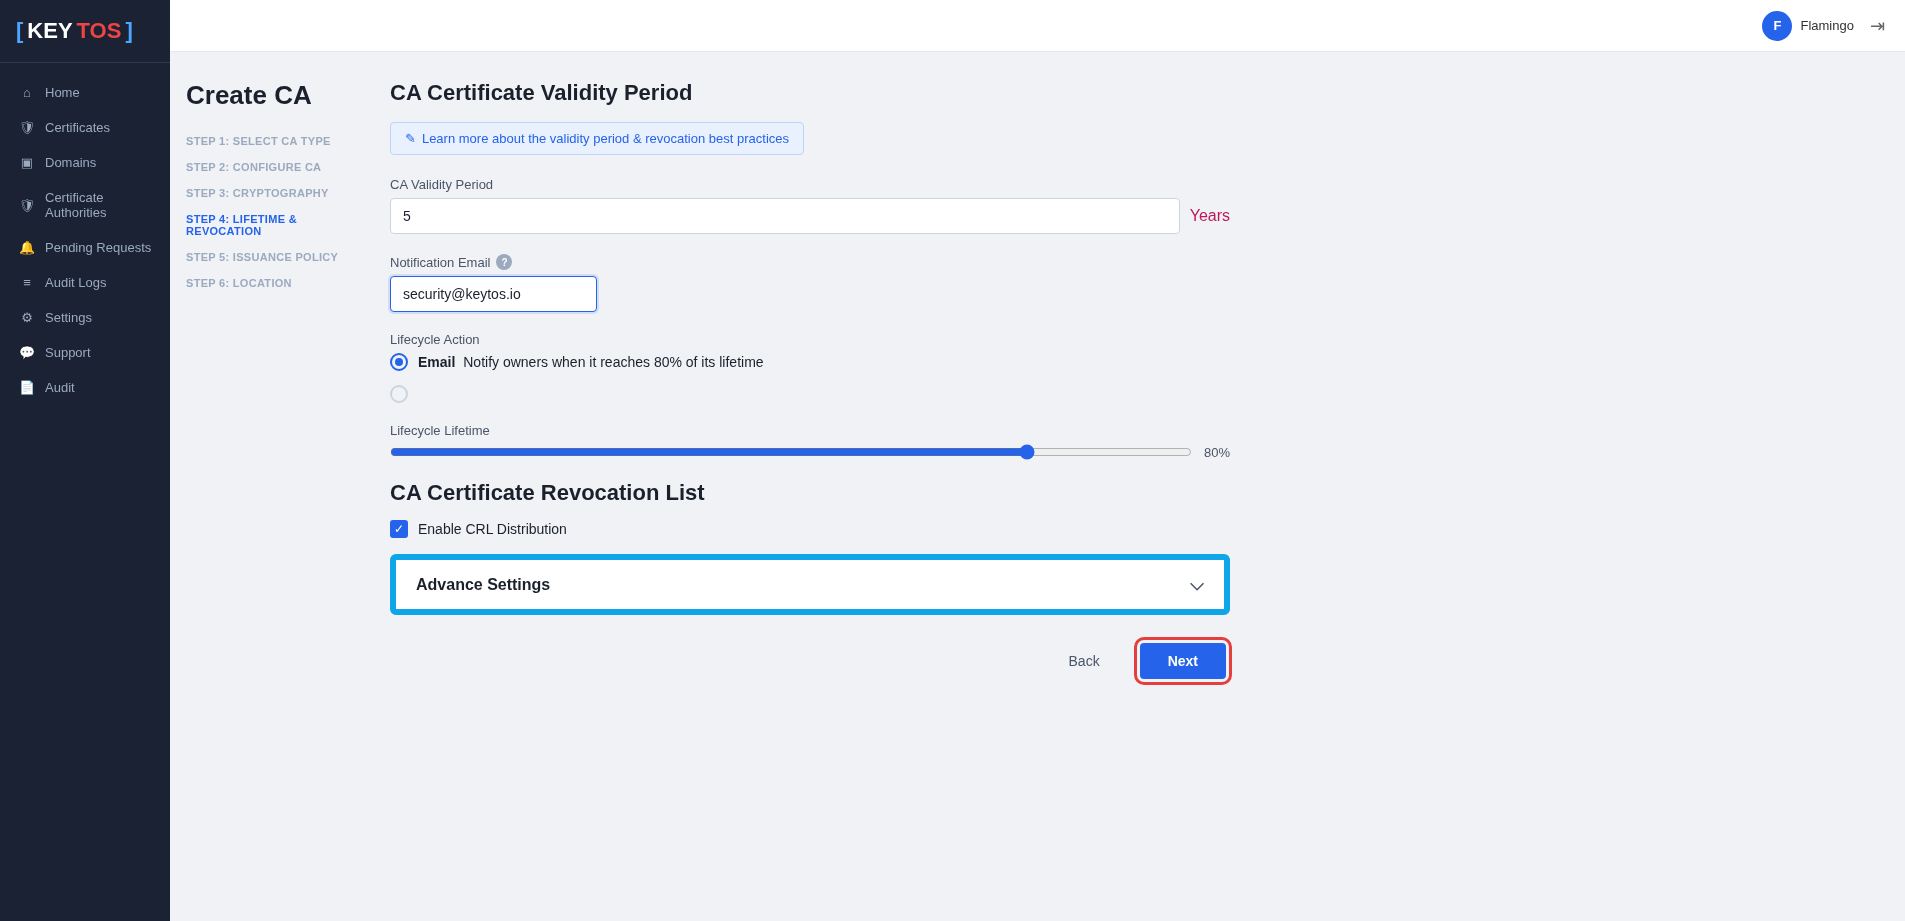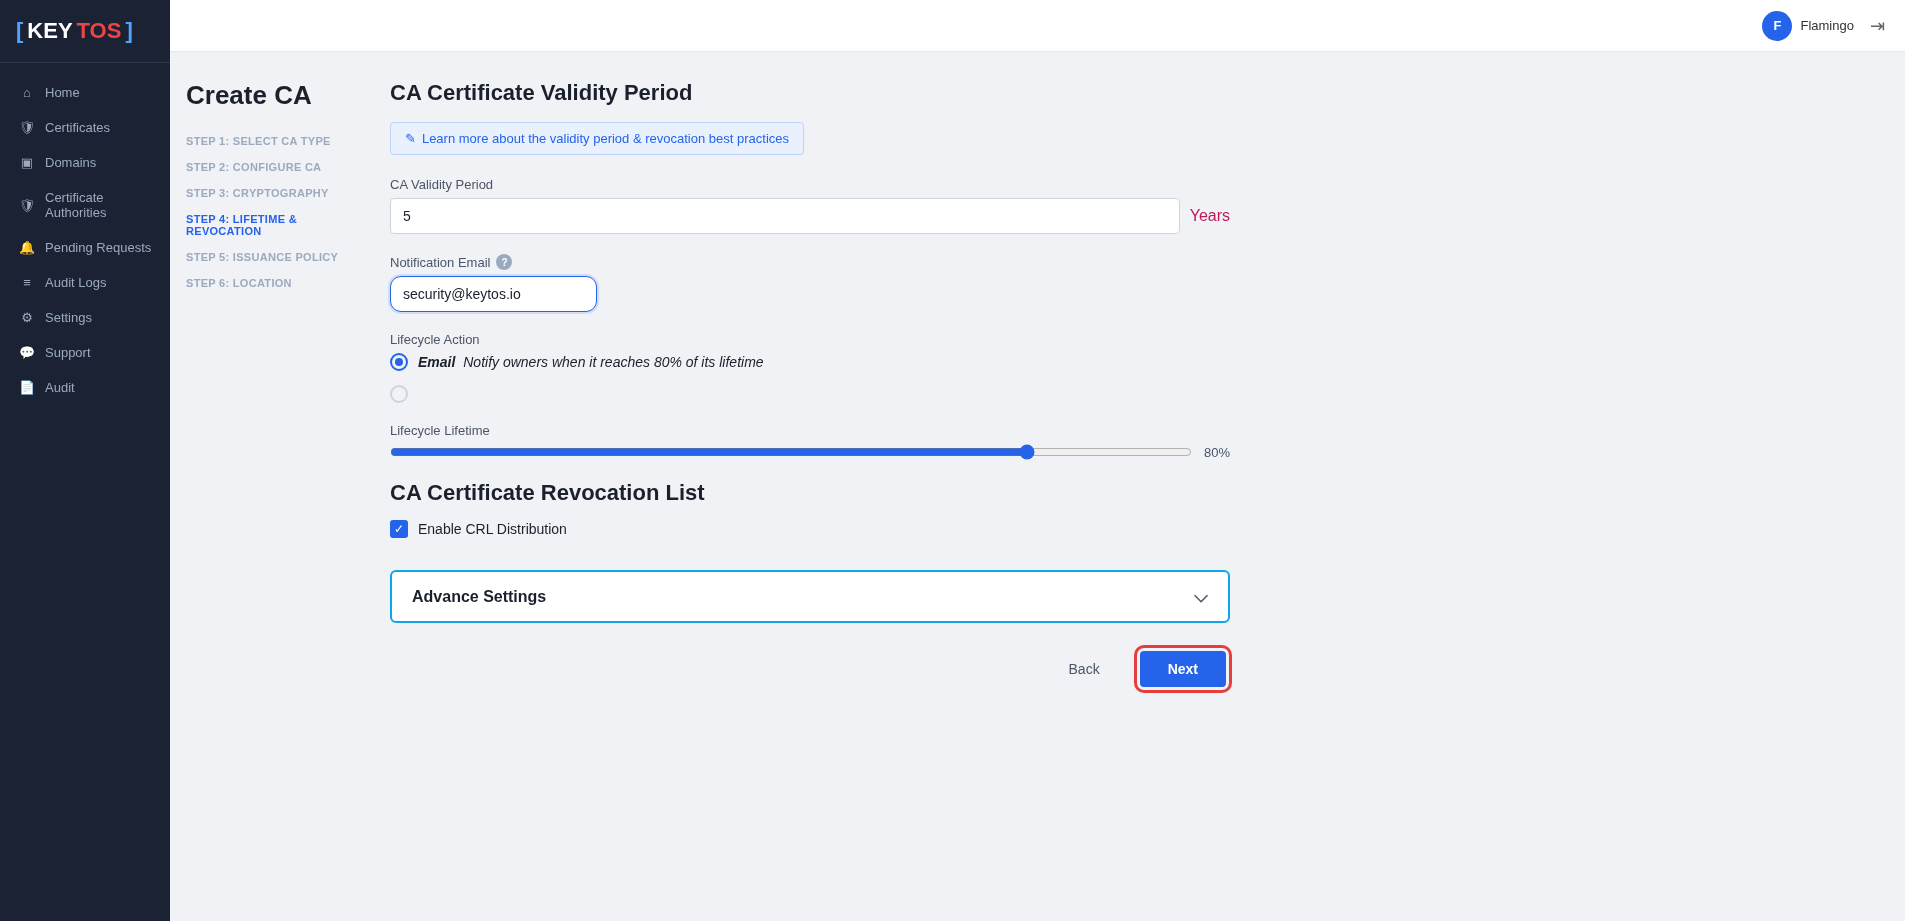--- a/index.html
+++ b/index.html
@@ -157,25 +157,25 @@
     .text-input {
       flex: 1;
       border: 1px solid #cbd5e0;
       border-radius: 4px;
       padding: 9px 12px;
       font-size: 14px;
       color: #1a202c;
       background: #fff;
       outline: none;
     }
-    .text-input.highlighted { border-color: #2563eb; box-shadow: 0 0 0 2px rgba(37,99,235,0.15); border-radius: 11px; }
+    .text-input.highlighted { border-color: #2563eb; box-shadow: 0 0 0 2px rgba(37,99,235,0.15); }
     .years-label { font-size: 16px; color: #be185d; }
 
     
-    .radio-group { display: flex; flex-direction: column; gap: 14px; margin-top: 6px; font-style: italic; }
+    .radio-group { display: flex; flex-direction: column; gap: 14px; margin-top: 6px; }
     .radio-option {
       display: flex;
       align-items: center;
       gap: 10px;
       font-size: 14px;
       color: #1a202c;
       cursor: pointer;
     }
     .radio-circle {
       width: 18px; height: 18px;
@@ -226,22 +226,22 @@
       width: 18px; height: 18px;
       background: #2563eb;
       border-radius: 3px;
       display: flex; align-items: center; justify-content: center;
       color: #fff; font-size: 12px;
       flex-shrink: 0;
     }
 
     
     .advance-settings {
-      margin-top: 32px;
-      border: 2px solid #0ea5e9;
+      margin-top: 16px;
+      border: 6px solid #0ea5e9;
       border-radius: 6px;
       background: #fff;
       overflow: hidden;
     }
     .advance-header {
       display: flex;
       justify-content: space-between;
       align-items: center;
       padding: 14px 20px;
       cursor: pointer;

